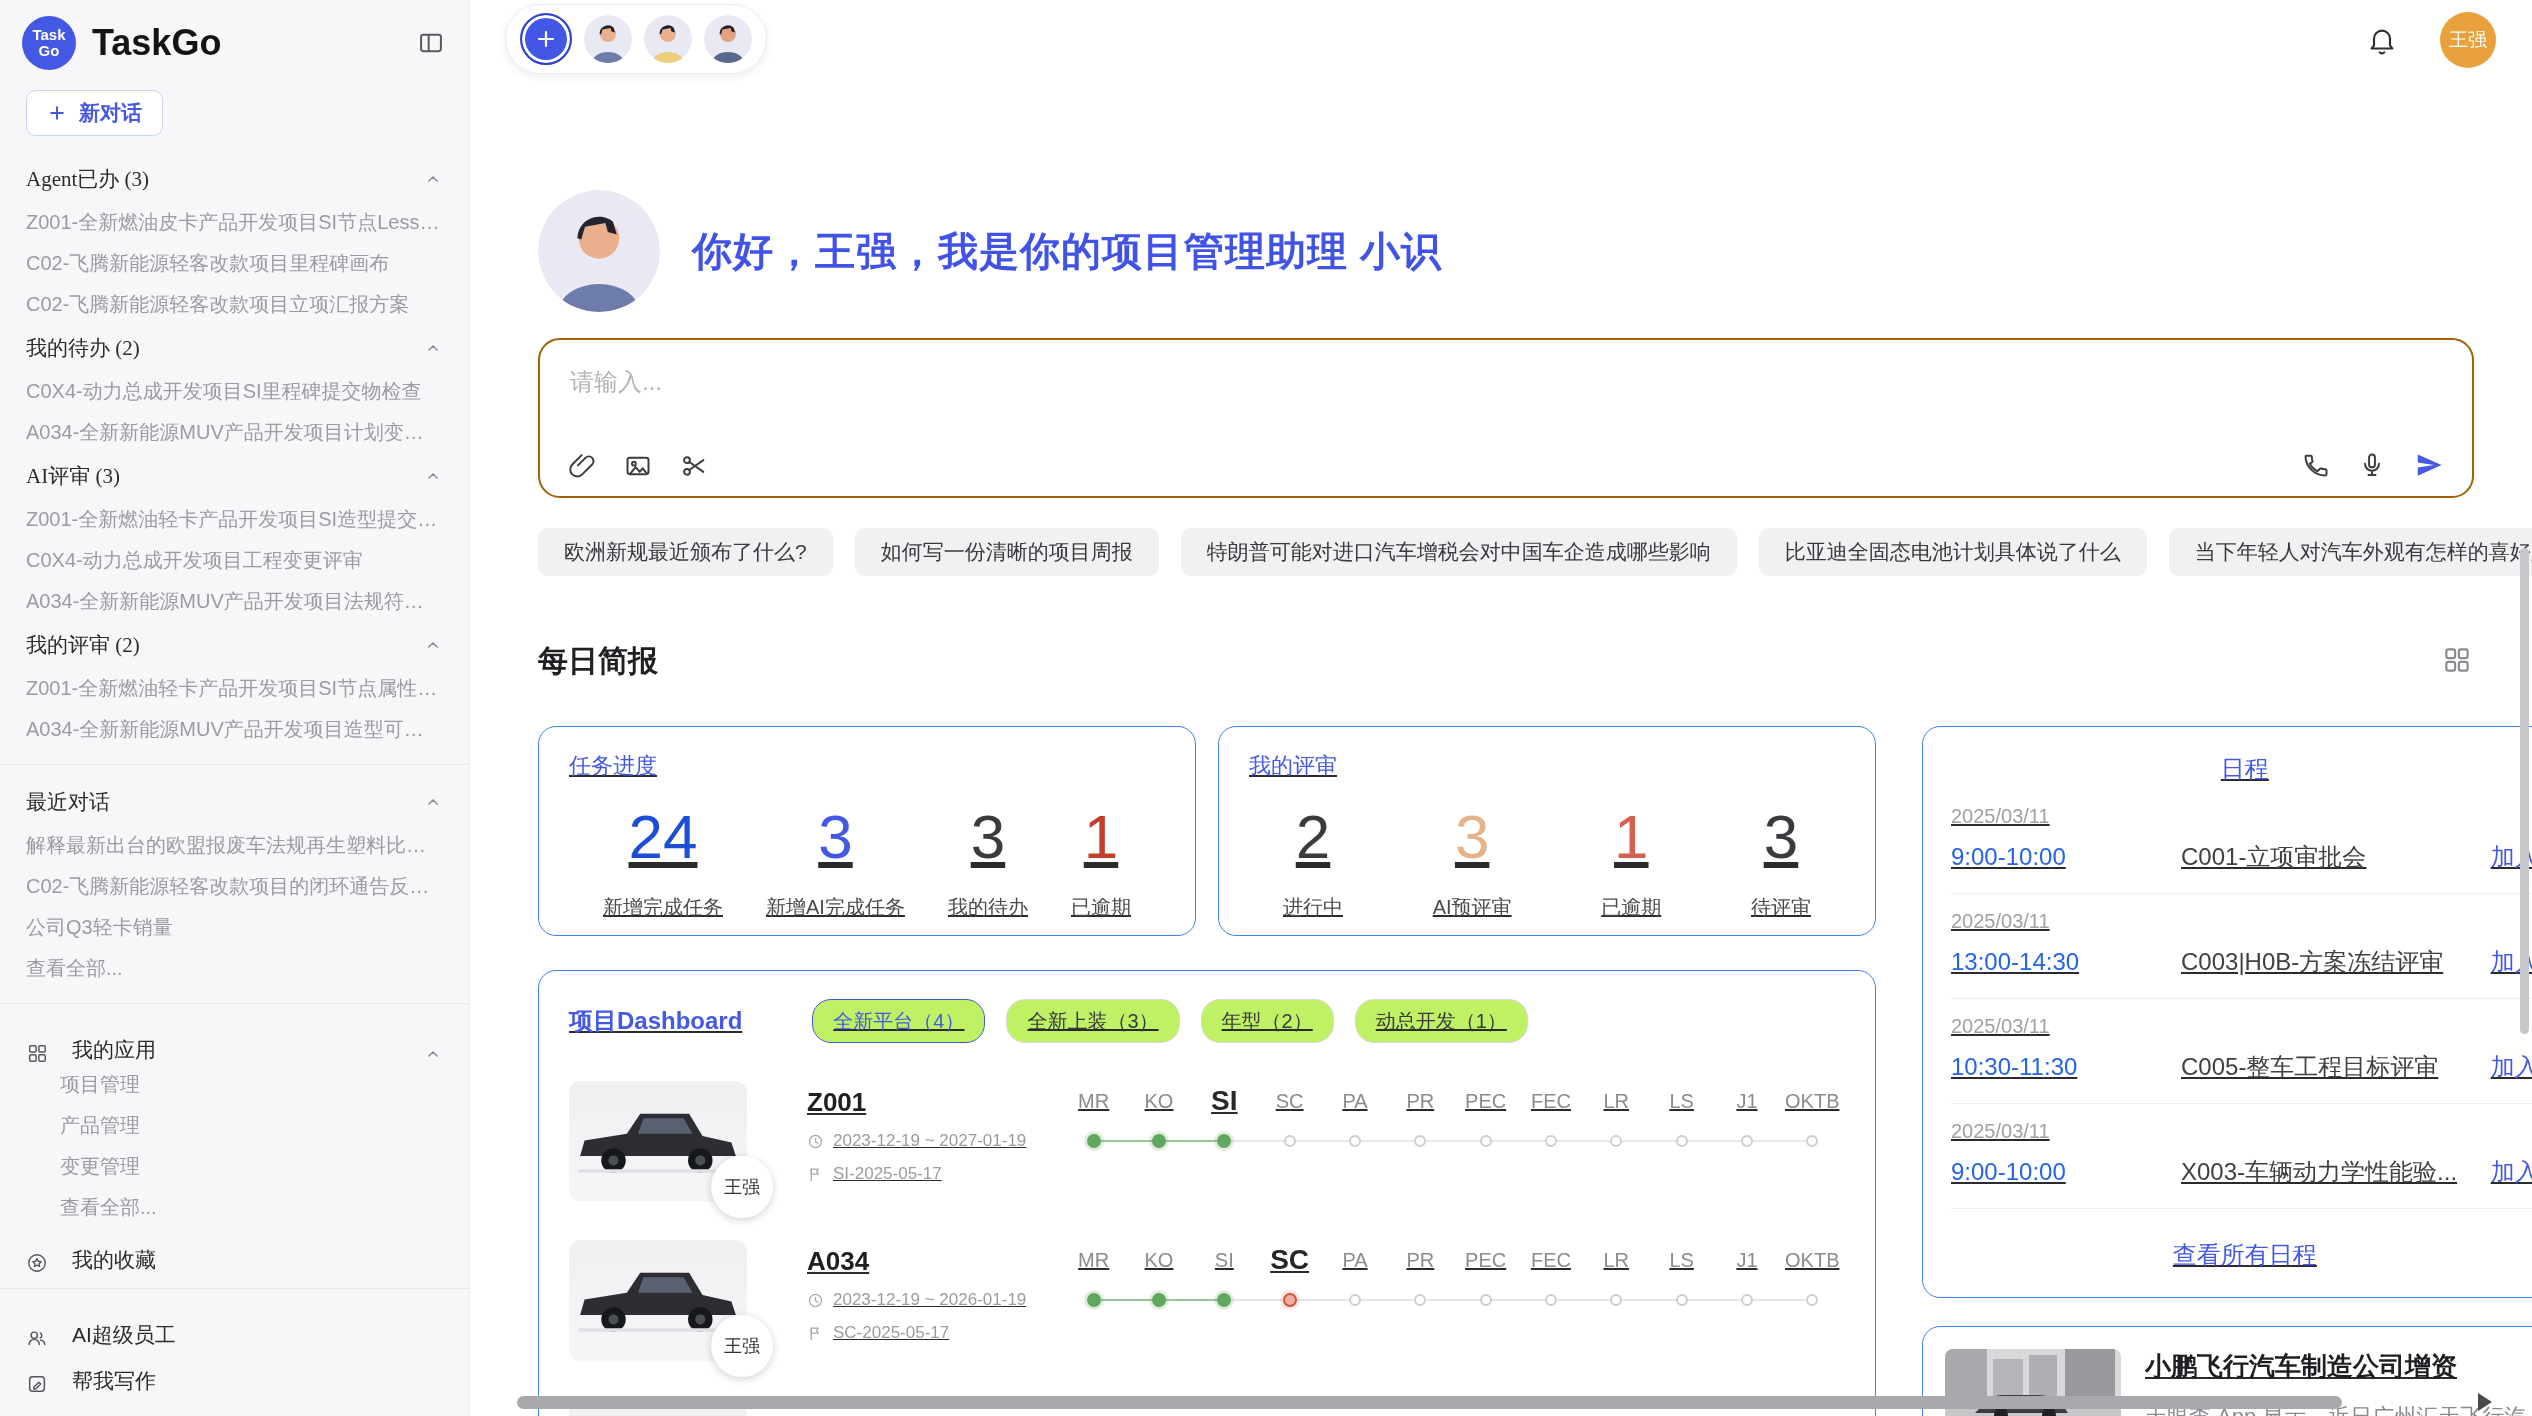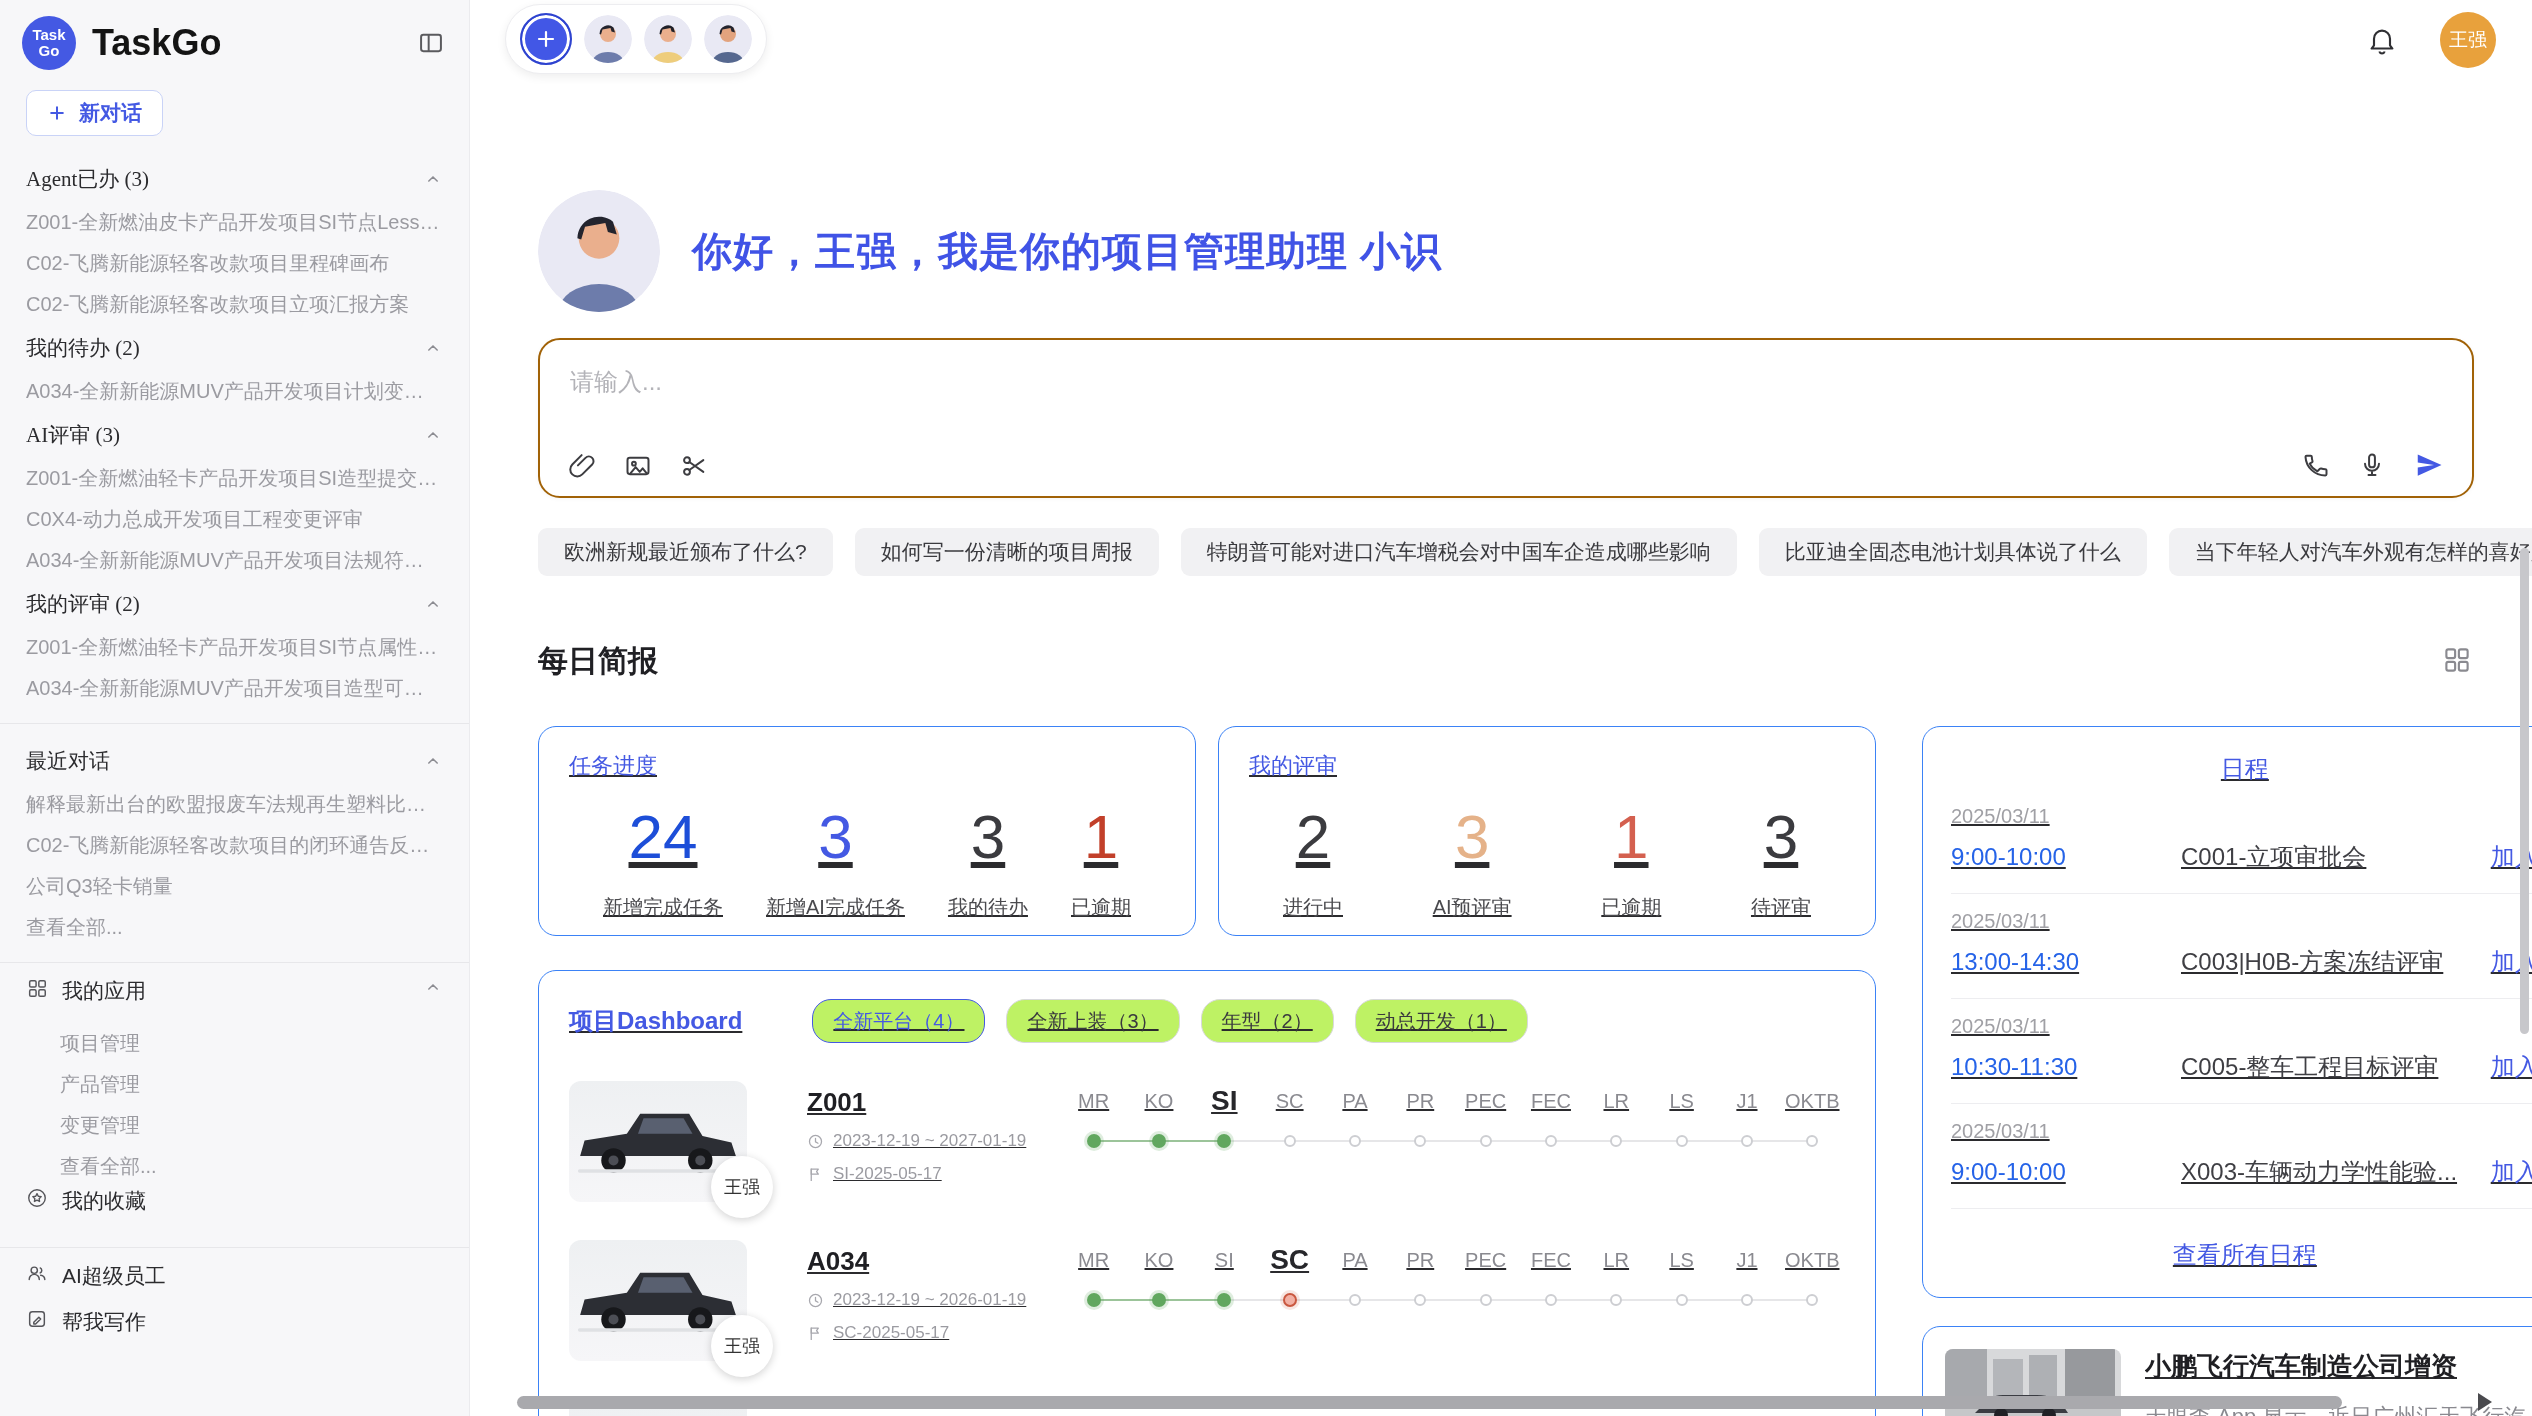--- a/index.html
+++ b/index.html
@@ -19,21 +19,21 @@
   .new-chat { margin:20px 26px 6px 26px; height:46px; border:1px solid #c9d3f7; border-radius:10px;
     background:#fff; display:flex; align-items:center; justify-content:flex-start; gap:12px;
     padding:0 20px; color:#4459e3; font-size:21px; font-weight:600; cursor:pointer; }
   .side-nav { padding:14px 26px 0 26px; }
   .side-sec-title { display:flex; align-items:center; height:46px; font-size:21px; color:#2b2b2e; font-weight:500;font-family:Liberation Serif, serif; }
   .side-sec-title .lbl { flex:1; }
   .side-sec-title .chev { color:#8c8c92; }
   .side-item { height:41px; line-height:41px; font-size:20px; color:#9b9ba1;
     white-space:nowrap; overflow:hidden; text-overflow:ellipsis; cursor:pointer; }
   .side-divider { height:1px; background:#e7e7ea; margin:14px -26px; }
-  .side-row { display:flex; align-items:flex-start; gap:14px; height:46px; font-size:21px; color:#2b2b2e; cursor:pointer; }
+  .side-row { display:flex; align-items:flex-end; gap:24px; height:46px; font-size:21px; color:#2b2b2e; cursor:pointer; }
   .side-row .ric { color:#55555a; flex:none; }
   .side-sub { padding-left:34px; }
 
   
   .main { position:absolute; left:470px; right:0; top:0; bottom:0; background:#fff; }
   .pill { position:absolute; left:35px; top:4px; display:flex; align-items:center; gap:12px;
     background:#fff; border:1px solid #ededf0; border-radius:40px; padding:8px 14px;
     box-shadow:0 3px 10px rgba(0,0,0,.07); }
   .pill .plus-btn { width:52px; height:52px; border-radius:50%; background:#4257e6; color:#fff;
     display:flex; align-items:center; justify-content:center; cursor:pointer;
@@ -170,20 +170,21 @@
       <div class="side-item">C02-飞腾新能源轻客改款项目里程碑画布</div>
       <div class="side-item">C02-飞腾新能源轻客改款项目立项汇报方案</div>
       <div class="side-sec-title">
         <span class="lbl">我的待办 (2)</span>
         <span class="chev">
           <svg width="20" height="20" viewBox="0 0 24 24" fill="none" stroke="currentColor" stroke-width="1.8" stroke-linecap="round" stroke-linejoin="round">
             <polyline points="7 14.5 12 9.5 17 14.5"></polyline>
           </svg>
         </span>
       </div>
+      <div class="side-item">C0X4-动力总成开发项目SI里程碑提交物检查</div>
       <div class="side-item">A034-全新新能源MUV产品开发项目计划变更表编写</div>
       <div class="side-sec-title">
         <span class="lbl">AI评审 (3)</span>
         <span class="chev">
           <svg width="20" height="20" viewBox="0 0 24 24" fill="none" stroke="currentColor" stroke-width="1.8" stroke-linecap="round" stroke-linejoin="round">
             <polyline points="7 14.5 12 9.5 17 14.5"></polyline>
           </svg>
         </span>
       </div>
       <div class="side-item">Z001-全新燃油轻卡产品开发项目SI造型提交物评审</div>

